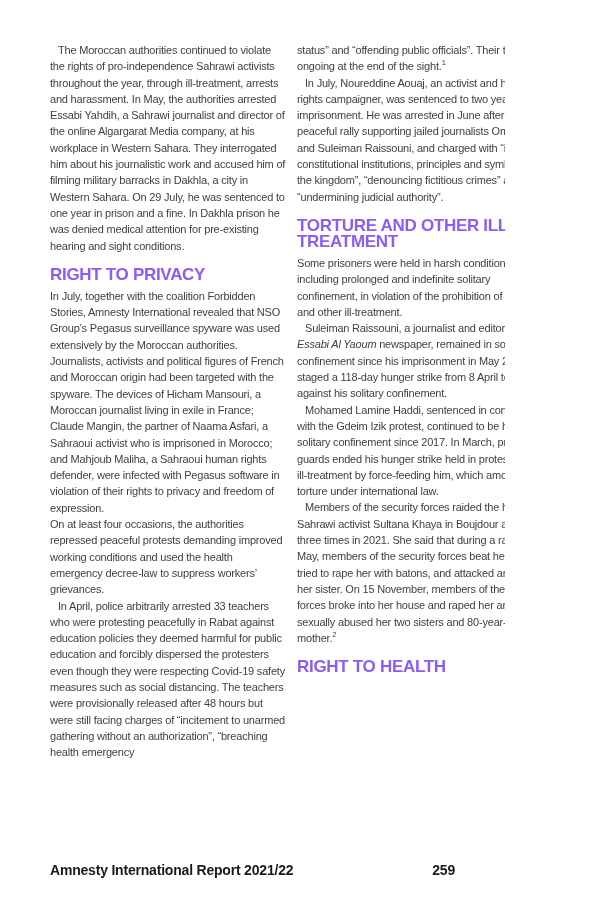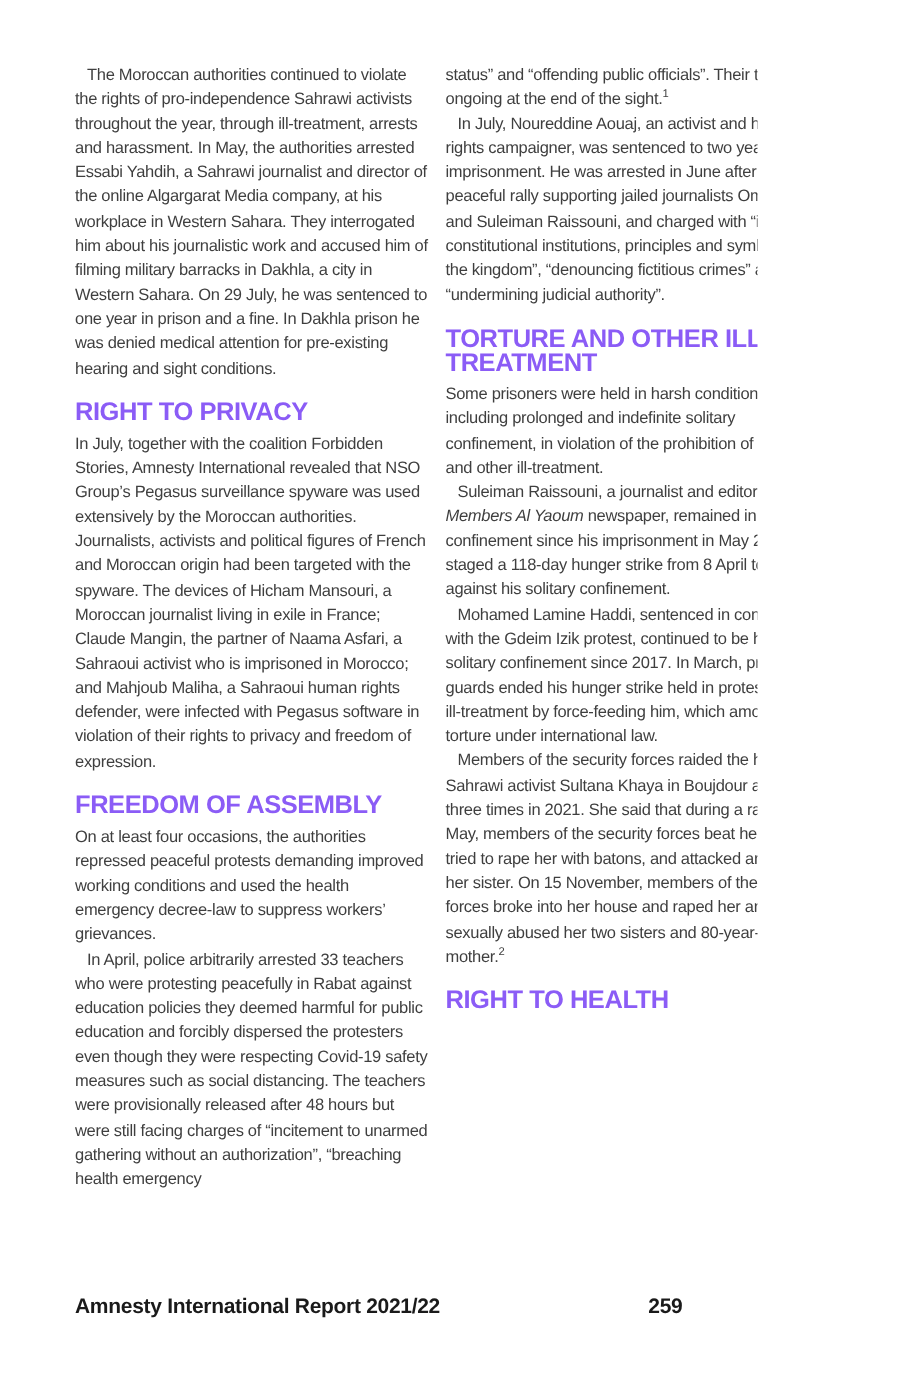--- a/index.html
+++ b/index.html
@@ -50,30 +50,29 @@
   }
 </style>
 </head>
 <body>
 
 <div class="page">
   <div class="col col-left">
       <p class="para indent"><span>The Moroccan authorities continued to violate the rights of pro-independence Sahrawi activists throughout the year, through ill-treatment, arrests and harassment. In May, the authorities arrested Essabi Yahdih, a Sahrawi journalist and director of the online Algargarat Media company, at his workplace in Western Sahara. They interrogated him about his journalistic work and accused him of filming military barracks in Dakhla, a city in Western Sahara. On 29 July, he was sentenced to one year in prison and a fine. In Dakhla prison he was denied medical attention for pre-existing hearing and sight conditions.</span></p>
       <h2 class="heading"><span>RIGHT TO PRIVACY</span></h2>
       <p class="para"><span>In July, together with the coalition Forbidden Stories, Amnesty International revealed that NSO Group’s Pegasus surveillance spyware was used extensively by the Moroccan authorities. Journalists, activists and political figures of French and Moroccan origin had been targeted with the spyware. The devices of Hicham Mansouri, a Moroccan journalist living in exile in France; Claude Mangin, the partner of Naama Asfari, a Sahraoui activist who is imprisoned in Morocco; and Mahjoub Maliha, a Sahraoui human rights defender, were infected with Pegasus software in violation of their rights to privacy and freedom of expression.</span></p>
-      <h2 class="heading"><span>FREEDOM OF ASSEMBLY</span></h2>
       <p class="para"><span>On at least four occasions, the authorities repressed peaceful protests demanding improved working conditions and used the health emergency decree-law to suppress workers’ grievances.</span></p>
       <p class="para indent"><span>In April, police arbitrarily arrested 33 teachers who were protesting peacefully in Rabat against education policies they deemed harmful for public education and forcibly dispersed the protesters even though they were respecting Covid-19 safety measures such as social distancing. The teachers were provisionally released after 48 hours but were still facing charges of “incitement to unarmed gathering without an authorization”, “breaching health emergency</span></p>
     </div>
   <div class="col col-right">
       <p class="para"><span>status” and “offending public officials”. Their trial was ongoing at the end of the sight.</span><sup class="fn">1</sup></p>
       <p class="para indent"><span>In July, Noureddine Aouaj, an activist and human rights campaigner, was sentenced to two years’ imprisonment. He was arrested in June after joining a peaceful rally supporting jailed journalists Omar Radi and Suleiman Raissouni, and charged with “insulting constitutional institutions, principles and symbols of the kingdom”, “denouncing fictitious crimes” and “undermining judicial authority”.</span></p>
       <h2 class="heading"><span>TORTURE AND OTHER ILL-TREATMENT</span></h2>
       <p class="para"><span>Some prisoners were held in harsh conditions, including prolonged and indefinite solitary confinement, in violation of the prohibition of torture and other ill-treatment.</span></p>
-      <p class="para indent"><span>Suleiman Raissouni, a journalist and editor of </span><span class="italic">Members Al Yaoum</span><span> newspaper, remained in solitary confinement since his imprisonment in May 2020. He staged a 118-day hunger strike from 8 April to protest against his solitary confinement.</span></p>
+      <p class="para indent"><span>Suleiman Raissouni, a journalist and editor of </span><span class="italic">Essabi Al Yaoum</span><span> newspaper, remained in solitary confinement since his imprisonment in May 2020. He staged a 118-day hunger strike from 8 April to protest against his solitary confinement.</span></p>
       <p class="para indent"><span>Mohamed Lamine Haddi, sentenced in connection with the Gdeim Izik protest, continued to be held in solitary confinement since 2017. In March, prison guards ended his hunger strike held in protest at his ill-treatment by force-feeding him, which amounts to torture under international law.</span></p>
       <p class="para indent"><span>Members of the security forces raided the house of Sahrawi activist Sultana Khaya in Boujdour at least three times in 2021. She said that during a raid in May, members of the security forces beat her and tried to rape her with batons, and attacked and raped her sister. On 15 November, members of the security forces broke into her house and raped her and sexually abused her two sisters and 80-year-old mother.</span><sup class="fn">2</sup></p>
       <h2 class="heading"><span>RIGHT TO HEALTH</span></h2>
     </div>
   <div class="footer">
     <span>Amnesty International Report 2021/22</span>
     <span>259</span>
   </div>
 </div>
 

